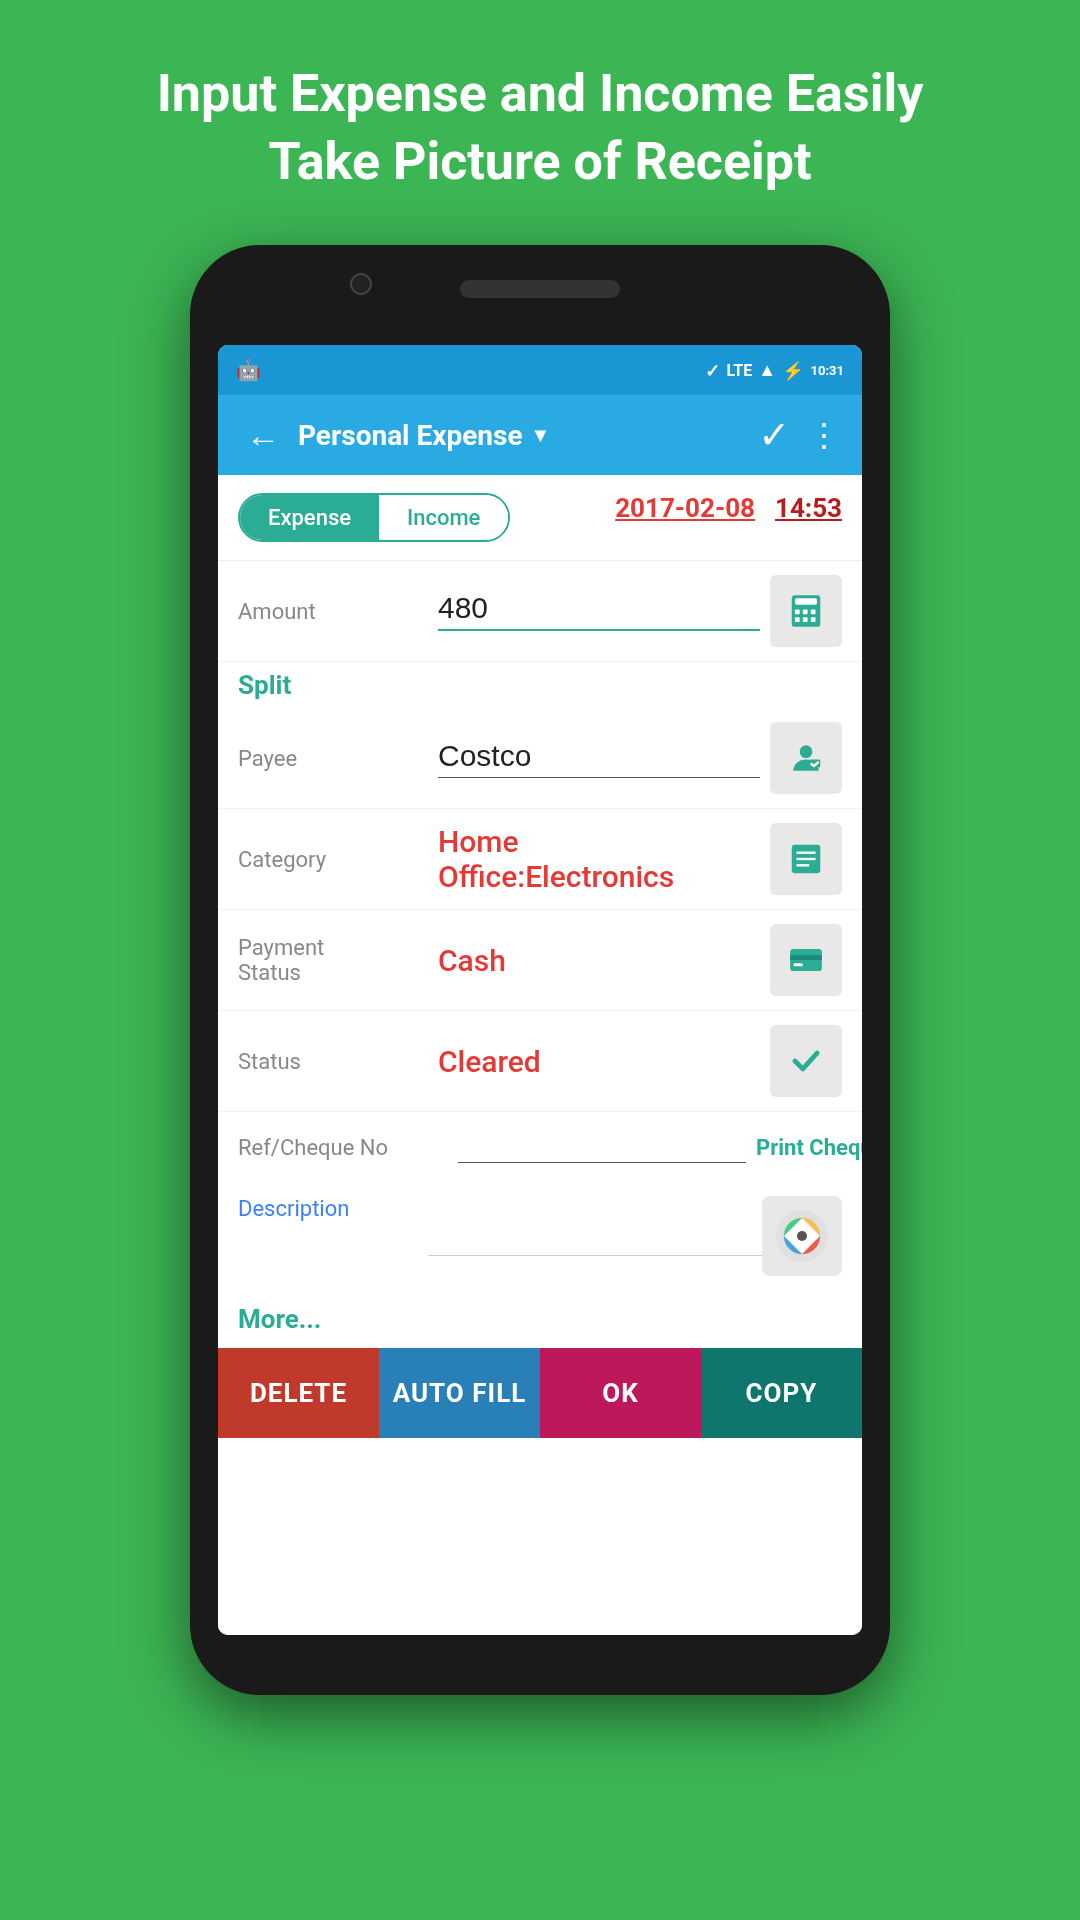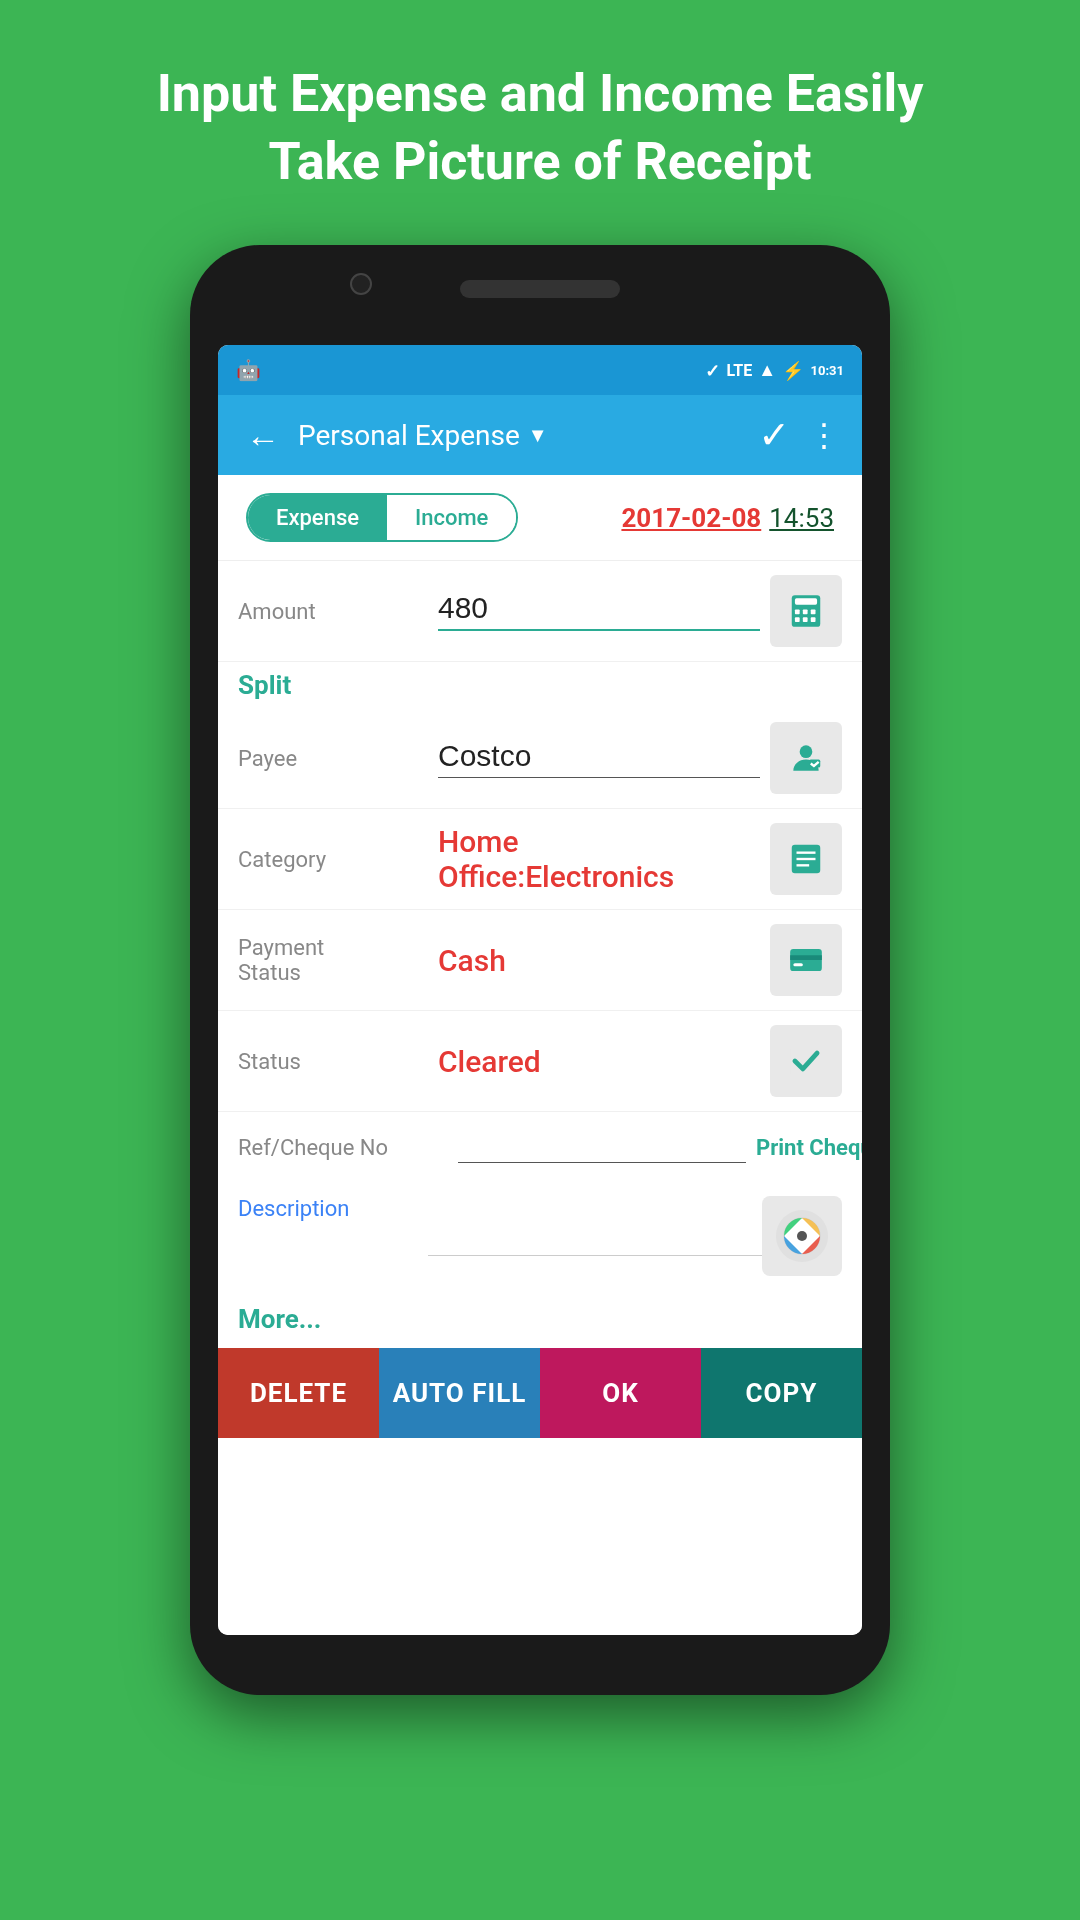--- a/index.html
+++ b/index.html
@@ -125,21 +125,21 @@
     }
     .toolbar-title-area {
       display: flex;
       align-items: center;
       gap: 8px;
       flex: 1;
     }
     .toolbar-title {
       color: white;
       font-size: 28px;
-      font-weight: 400;
+      font-weight: 700;
     }
     .toolbar-dropdown-arrow {
       color: white;
       font-size: 20px;
     }
     .toolbar-actions {
       display: flex;
       align-items: center;
       gap: 18px;
     }
@@ -157,22 +157,21 @@
     .content {
       flex: 1;
       background: white;
       overflow-y: auto;
       padding: 0;
     }
 
     
     .tabs-date-row {
       display: flex;
-      align-items: center;
-      padding: 18px 28px;
+      padding: 18px 20px;
       border-bottom: 1px solid #eee;
       gap: 20px;
     }
     .tab-group {
       display: flex;
       border: 2px solid #2bac94;
       border-radius: 30px;
       overflow: hidden;
     }
     .tab-active {
@@ -186,34 +185,34 @@
     .tab-inactive {
       background: white;
       color: #2bac94;
       padding: 10px 28px;
       font-size: 22px;
       font-weight: 500;
       cursor: pointer;
     }
     .date-time-area {
       display: flex;
-      gap: 8px;
+      gap: 20px;
       margin-left: auto;
     }
     .date-link {
       color: #e53935;
       font-size: 26px;
       font-weight: bold;
       text-decoration: underline;
       cursor: pointer;
     }
     .time-link {
-      color: #14532d;
+      color: #b91c1c;
       font-size: 26px;
-      font-weight: normal;
+      font-weight: bold;
       text-decoration: underline;
       cursor: pointer;
     }
 
     
     .form-row {
       display: flex;
       align-items: center;
       padding: 14px 20px;
       border-bottom: 1px solid #f0f0f0;

